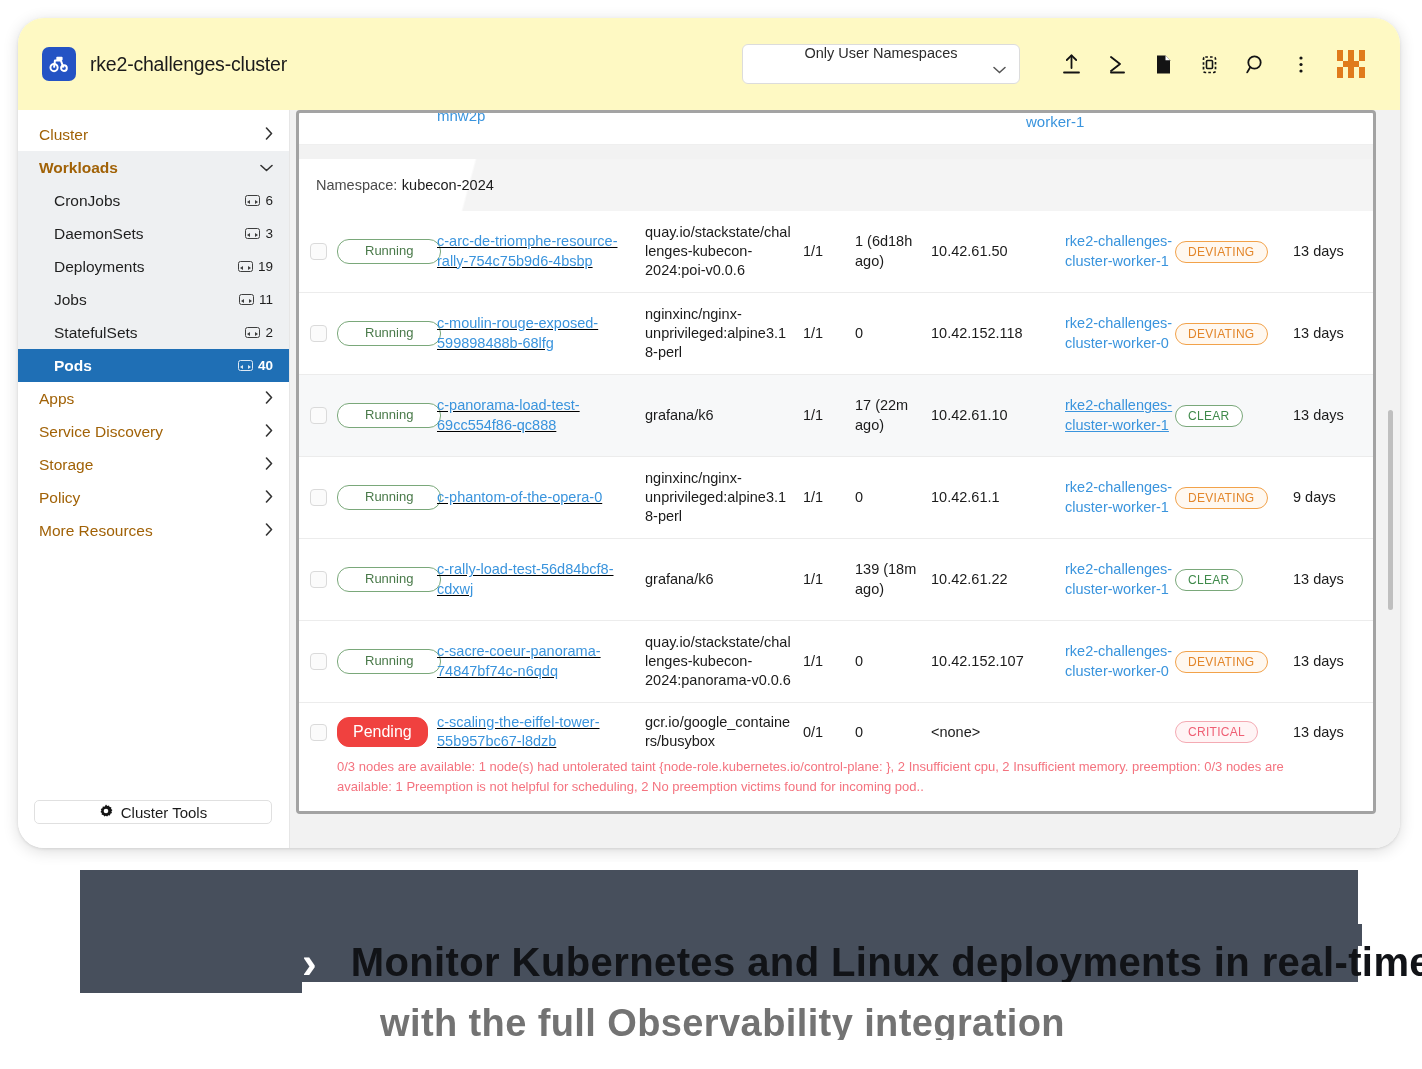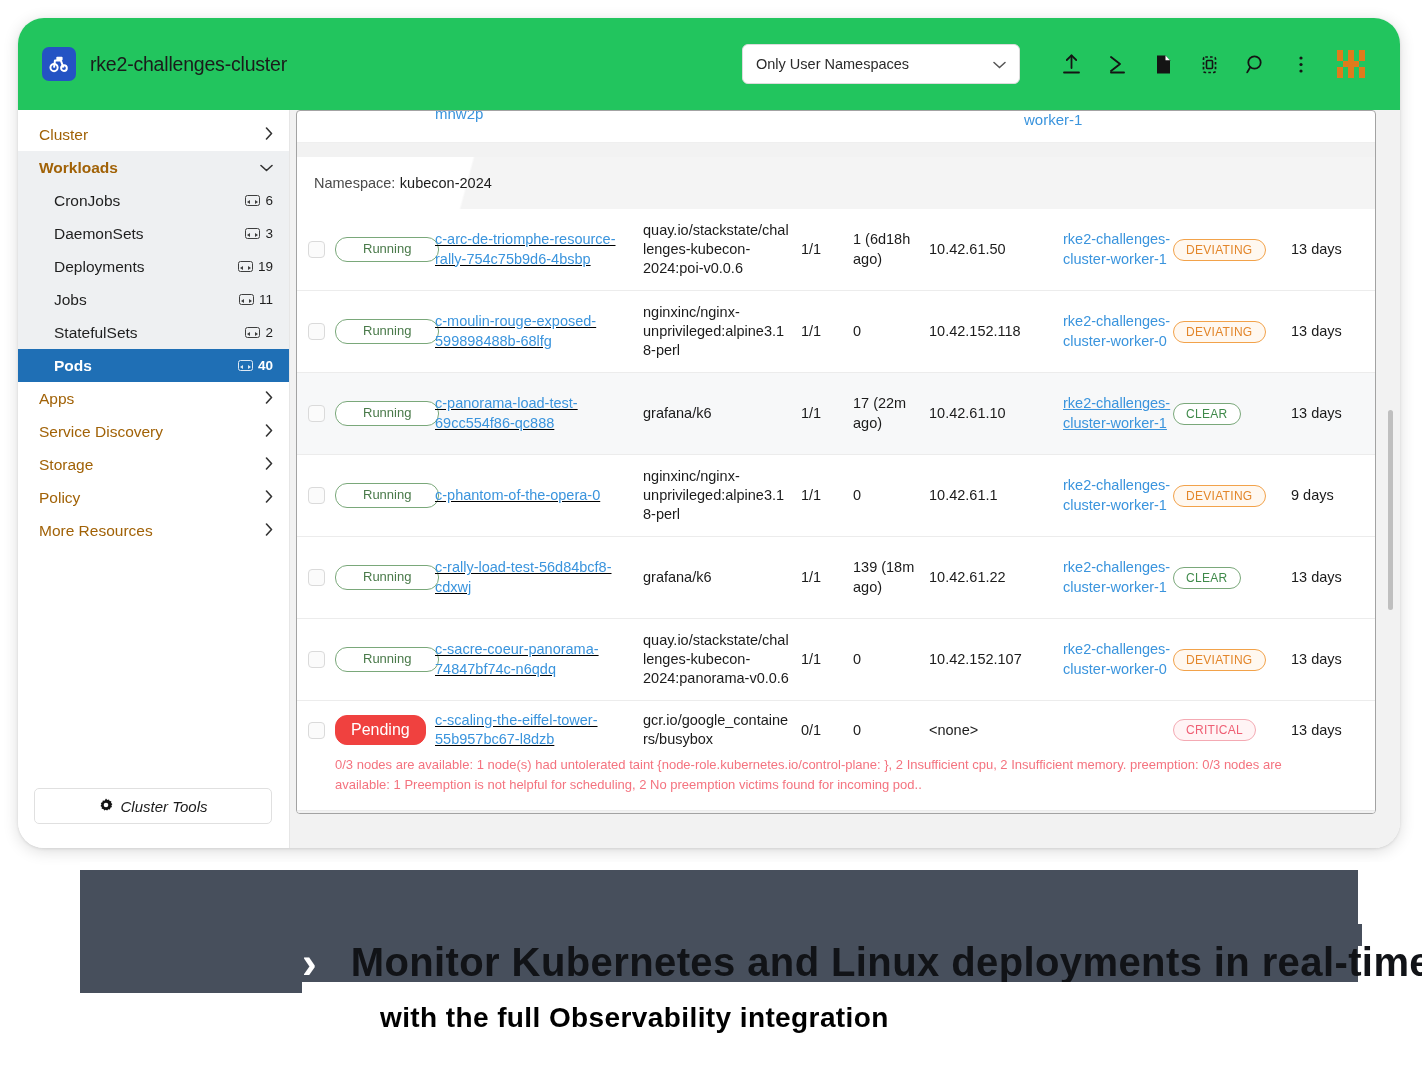--- a/index.html
+++ b/index.html
@@ -25,21 +25,21 @@
     box-shadow: 0 3px 16px rgba(0,0,0,0.14), 0 1px 3px rgba(0,0,0,0.10);
     overflow: hidden;
   }
 
   
   .app-header {
     position: absolute;
     left: 0; top: 0;
     width: 100%;
     height: 92px;
-    background: #22c55e;
+    background: #fef9c3;
     display: flex;
     align-items: center;
   }
 
   .brand {
     display: flex;
     align-items: center;
     gap: 14px;
     margin-left: 24px;
     width: 272px;
@@ -73,20 +73,21 @@
     height: 40px;
     border: 1px solid #dcdcdc;
     border-radius: 6px;
     background: #fff;
     display: flex;
     align-items: center;
     padding: 0 13px;
     font-size: 14.5px;
     color: #2b2b2b;
     margin-right: 28px;
+    flex-direction: column;
   }
   .ns-select .chev { margin-left: auto; }
 
   .tool-icon {
     width: 46px; height: 46px;
     display: flex; align-items: center; justify-content: center;
     color: #141414;
     cursor: pointer;
   }
 
@@ -169,47 +170,46 @@
     border-bottom: 2px solid transparent;
   }
   .cbadge::before { left: 1px; border-right: 3px solid currentColor; }
   .cbadge::after  { right: 1px; border-left: 3px solid currentColor; }
 
   .chev-r { font-size: 13px; color: #333; line-height: 1; }
 
   .cluster-tools {
     position: absolute;
     left: 16px; bottom: 24px;
-    width: 238px; height: 36px;
+    width: 238px; height: 24px;
     border: 1px solid #e0e0e0;
     border-radius: 5px;
     background: #fff;
     display: flex; align-items: center; justify-content: center;
     gap: 8px;
     font-size: 15px;
     color: #1b1b1b;
     cursor: pointer;
-    font-style: italic;
   }
 
   
   .main {
     flex: 1;
     position: relative;
     background: #f2f2f2;
     overflow: hidden;
   }
 
   .table-card {
     position: absolute;
     left: 6px; top: 0;
     right: 24px;
     bottom: 34px;
     background: #ffffff;
-    border: 1px solid #a3a3a3;
+    border: 3px solid #a3a3a3;
     border-radius: 4px;
     overflow: hidden;
   }
 
   .cut-row {
     height: 32px;
     position: relative;
     border-bottom: 1px solid #efefef;
   }
   .cut-row .f1 { position:absolute; left: 138px; top: -6px; color:#3a94dd; font-size: 15px; }
@@ -349,23 +349,23 @@
     font-size: 40px;
     font-weight: bold;
     color: #111317;
     white-space: nowrap;
     letter-spacing: .4px;
     filter: blur(0.4px);
   }
   .banner-t2 {
     position: absolute;
     left: 300px; top: 140px;
-    font-size: 28px;
+    font-size: 38px;
     font-weight: bold;
-    color: #000000;
+    color: #737373;
     white-space: nowrap;
     letter-spacing: .4px;
     filter: blur(0.4px);
   }
   .mask-a {
     position: absolute;
     left: 222px; top: 62px;
     width: 1060px; height: 22px;
     background: #474f5c;
   }

